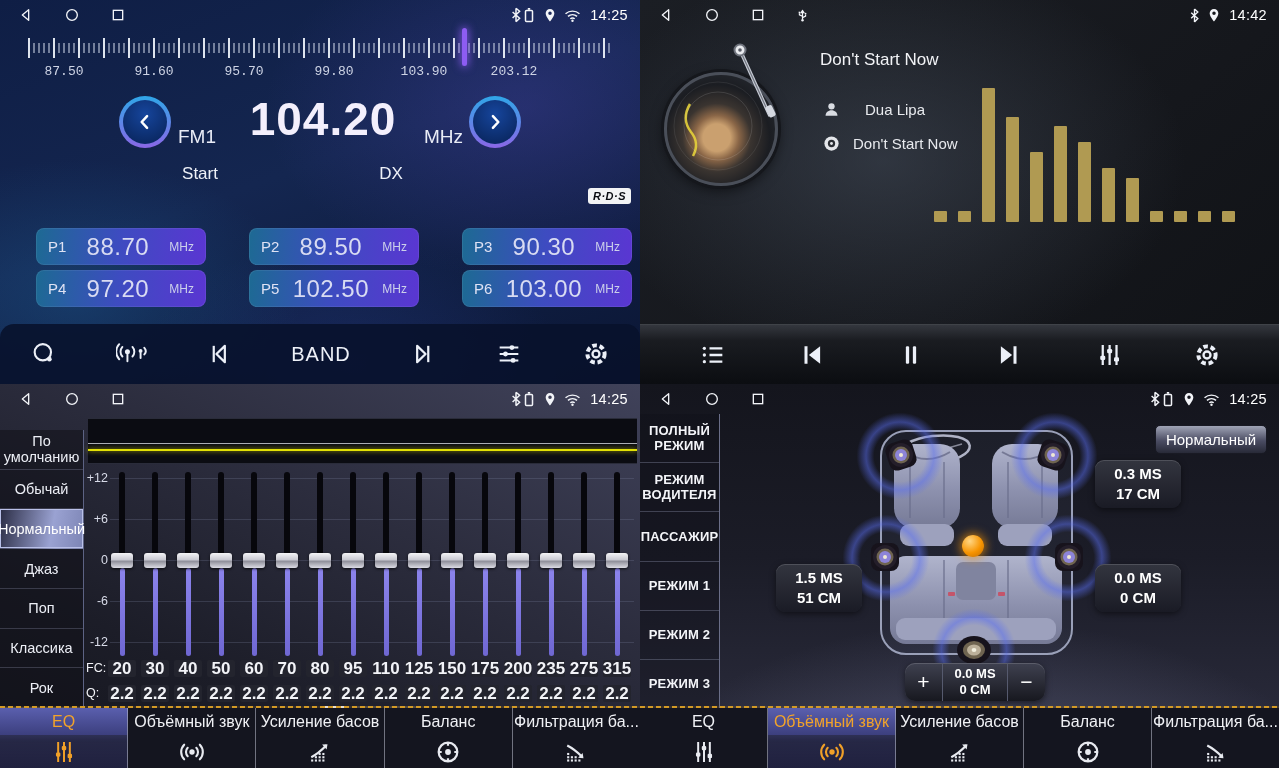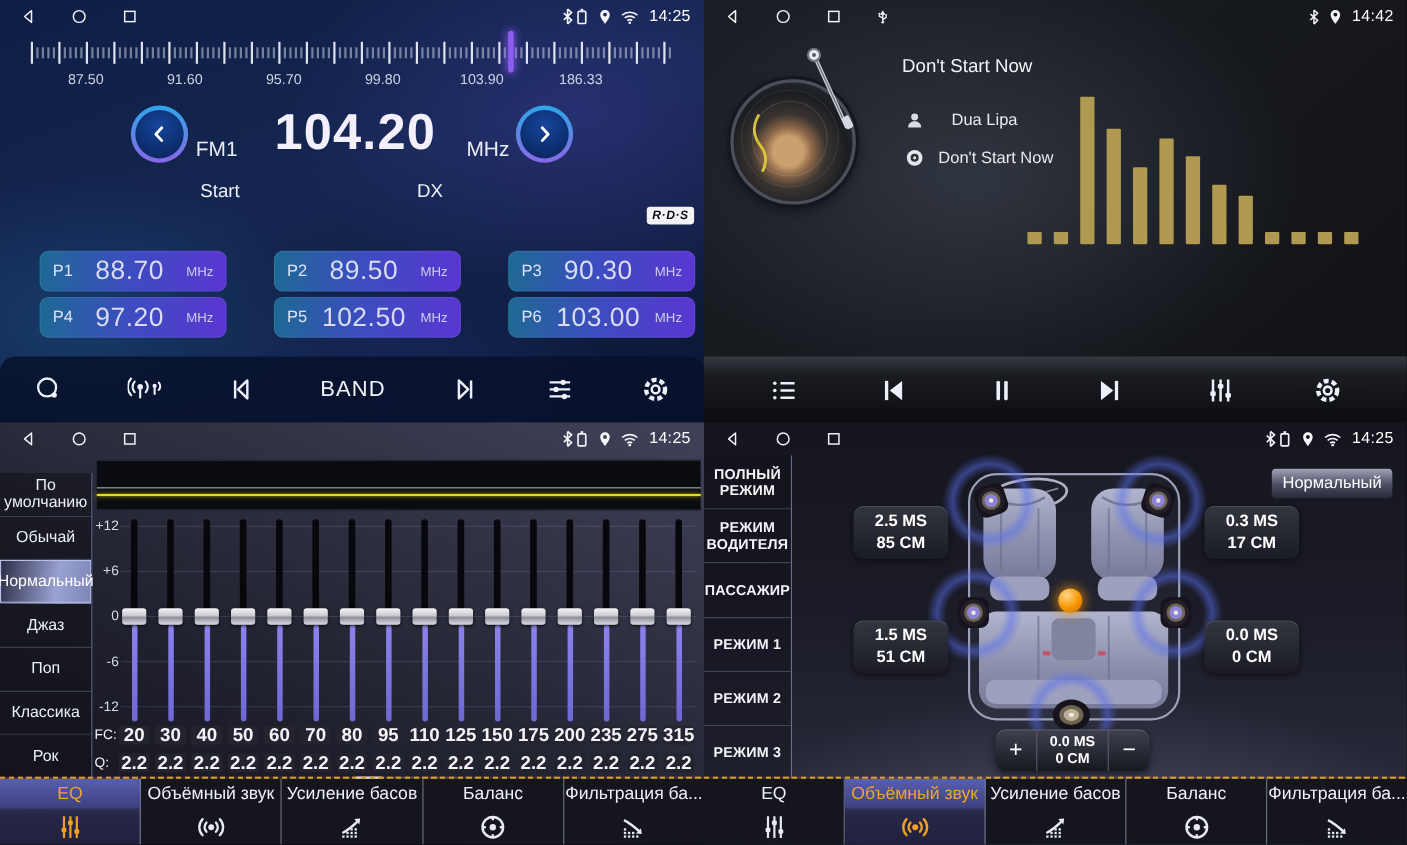--- a/index.html
+++ b/index.html
@@ -20,21 +20,21 @@
   #q-radio{left:0;top:0;width:640px;height:384px;background:
     radial-gradient(ellipse 320px 200px at 12% 78%, rgba(30,95,150,.38), transparent 70%),
     radial-gradient(ellipse 360px 240px at 82% 28%, rgba(80,70,180,.32), transparent 72%),
     radial-gradient(ellipse 300px 180px at 55% 95%, rgba(40,60,140,.35), transparent 70%),
     linear-gradient(160deg,#0f1e45 0%,#142650 45%,#0b1634 100%);}
   #radio-dial{position:absolute;left:28px;top:36px;width:584px;height:26px;}
   .tick{position:absolute;top:7px;width:2px;height:10px;background:rgba(215,224,240,.5);}
   .tick.tall{top:2px;height:20px;width:2px;background:rgba(240,245,252,.92);}
   #dial-indicator{position:absolute;left:462px;top:28px;width:5px;height:38px;border-radius:3px;
     background:#8d5cf2;box-shadow:0 0 8px 1px rgba(141,92,242,.9);z-index:2;}
-  #radio-dial-labels{position:absolute;left:38px;top:64px;width:584px;height:16px;}
+  #radio-dial-labels{position:absolute;left:24px;top:64px;width:584px;height:16px;font-family:Liberation Mono, monospace;}
   .dial-label{position:absolute;transform:translateX(-50%);font-size:13px;color:#cdd3e4;}
   .tune-btn{position:absolute;width:52px;height:52px;border-radius:50%;
     background:linear-gradient(180deg,#2fa6e8,#8a67e6);display:flex;align-items:center;justify-content:center;
     cursor:pointer;}
   .tune-btn .inner{width:44px;height:44px;border-radius:50%;
     background:radial-gradient(circle at 50% 32%,#16459c,#0b2a66 75%);
     display:flex;align-items:center;justify-content:center;color:#fff;}
   #radio-band{position:absolute;left:178px;top:126px;font-size:19px;color:#e9ecf6;}
   #radio-freq{position:absolute;left:238px;top:92px;width:170px;text-align:center;
     font-size:46px;font-weight:600;letter-spacing:1px;color:#f3effc;}
@@ -330,21 +330,21 @@
         <i class="tick tall" style="left: 575px;"></i>
         <i class="tick" style="left: 580px;"></i>
       </div>
     <div id="dial-indicator"></div>
     <div id="radio-dial-labels">
         <span class="dial-label" style="left: 40px;">87.50</span>
         <span class="dial-label" style="left: 130px;">91.60</span>
         <span class="dial-label" style="left: 220px;">95.70</span>
         <span class="dial-label" style="left: 310px;">99.80</span>
         <span class="dial-label" style="left: 400px;">103.90</span>
-        <span class="dial-label" style="left: 490px;">186.33</span>
+        <span class="dial-label" style="left: 490px;">203.12</span>
       </div>
     <div class="tune-btn" style="left:119px;top:96px;">
       <div class="inner">
         <svg width="20" height="20" viewBox="0 0 24 24">
             <path d="M14.5 5 8 12l6.5 7" fill="none" stroke="currentColor" stroke-width="3" stroke-linecap="round" stroke-linejoin="round"></path>
           </svg>
       </div>
     </div>
     <div id="radio-band">FM1</div>
     <div id="radio-freq">104.20</div>
@@ -934,24 +934,20 @@
         <circle cx="19" cy="19" r="2" fill="#efe9d4"></circle>
     </svg>
     <svg class="spk" style="left:314px;top:248px;" width="40" height="36" viewBox="0 0 40 36">
       <ellipse cx="20" cy="18" rx="17" ry="14" fill="#17131c"></ellipse>
       <ellipse cx="20" cy="18" rx="11" ry="9" fill="#6f6450"></ellipse>
       <ellipse cx="20" cy="18" rx="7" ry="5.5" fill="#bcb09a"></ellipse>
       <ellipse cx="20" cy="18" rx="2.4" ry="2" fill="#f2eedd"></ellipse>
     </svg>
     <div id="sr-ball"></div>
 
-    <div class="delay-btn" style="left:136px;top:76px;">
-      <span>2.5 MS</span>
-      <span>85 CM</span>
-    </div>
     <div class="delay-btn" style="left:455px;top:76px;">
       <span>0.3 MS</span>
       <span>17 CM</span>
     </div>
     <div class="delay-btn" style="left:136px;top:180px;">
       <span>1.5 MS</span>
       <span>51 CM</span>
     </div>
     <div class="delay-btn" style="left:455px;top:180px;">
       <span>0.0 MS</span>

